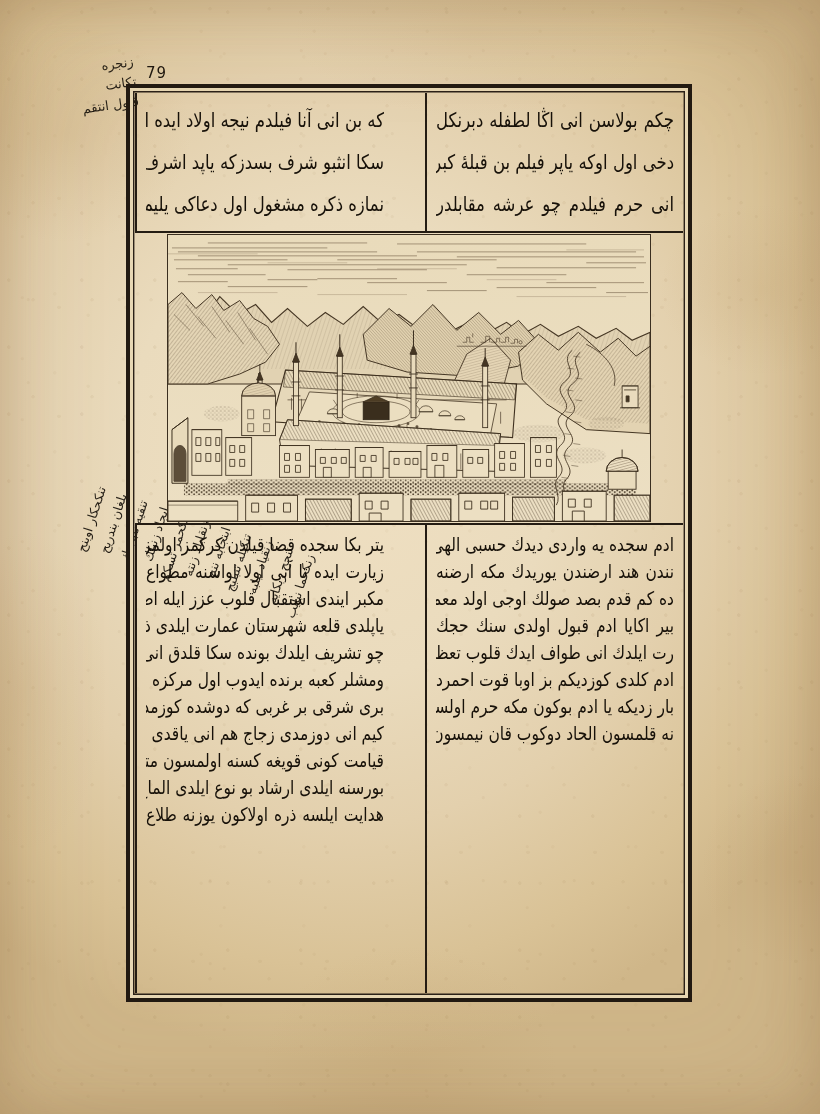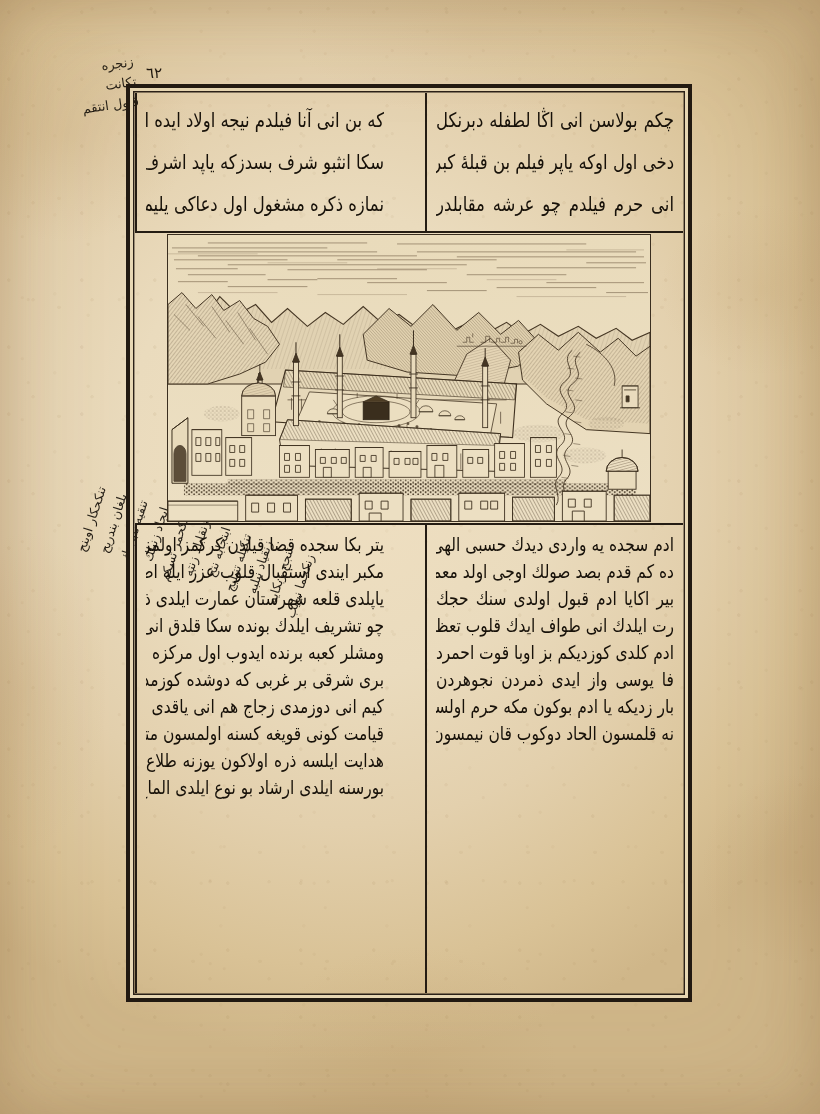--- a/index.html
+++ b/index.html
@@ -198,21 +198,21 @@
   .ink-fade { opacity: .92; }
 </style>
 </head>
 <body>
 
 <div id="page">
 
   <div class="paper-grain"></div>
   <div class="paper-mottle"></div>
 
-  <div id="page-number">٦٢</div>
+  <div id="page-number">79</div>
 
   <div class="margin-note ink-fade" id="margin-top">
     <div class="mline">زنجره</div>
     <div class="mline">تكانت</div>
     <div class="mline">قبول انتقم</div>
   </div>
 
   <div class="margin-note ink-fade" id="margin-side">
     <div class="mline">تنكحكار اوبنح</div>
     <div class="mline">بلغان بندریح</div>
@@ -516,46 +516,49 @@
           </svg>
         </div>
       </div>
 
       <div class="block" id="block-bottom">
         <div class="col col-right">
           <div class="line">
               <span>ادم سجده یه واردی دیدك حسبی الهی كبر</span>
             </div>
           <div class="line">
+              <span>نندن هند ارضندن یوریدك مكه ارضنه</span>
+            </div>
+          <div class="line">
               <span>ده كم قدم بصد صولك اوجی اولد معمور اولو</span>
             </div>
           <div class="line">
               <span>بیر اكایا ادم قبول اولدی سنك حجك</span>
             </div>
           <div class="line">
               <span>رت ایلدك انی طواف ایدك قلوب تعظیم</span>
             </div>
           <div class="line">
               <span>ادم كلدی كوزدیكم بز اوبا قوت احمردن</span>
-            </div>
-          <div class="line">
-              <span>فا یوسی واز ایدی ذمردن نجوهردن</span>
             </div>
           <div class="line">
               <span>بار زدیكه یا ادم بوكون مكه حرم اولسون</span>
             </div>
           <div class="line">
               <span>نه قلمسون الحاد دوكوب قان نیمسون فساد</span>
             </div>
         </div>
         <div class="col col-left">
           <div class="line">
               <span>یتر بكا سجده قضا قیلدن كركمز اولمز مطاع</span>
             </div>
           <div class="line">
+              <span>زیارت ایده تا آنی اولا اواسنه مطواع</span>
+            </div>
+          <div class="line">
               <span>مكبر ایندی استقبال قلوب عزز ایله اطلاع</span>
             </div>
           <div class="line">
               <span>یاپلدی قلعه شهرستان عمارت ایلدی ذراع</span>
             </div>
           <div class="line">
               <span>چو تشریف ایلدك بونده سكا قلدق انی بدع</span>
             </div>
           <div class="line">
               <span>ومشلر كعبه برنده ایدوب اول مركزه ایقاع</span>
@@ -563,24 +566,24 @@
           <div class="line">
               <span>بری شرقی بر غربی كه دوشده كوزمد صناع</span>
             </div>
           <div class="line">
               <span>كیم انی دوزمدی زجاج هم انی یاقدی شماع</span>
             </div>
           <div class="line">
               <span>قیامت كونی قویغه كسنه اولمسون متاع</span>
             </div>
           <div class="line">
+              <span>بورسنه ایلدی ارشاد بو نوع ایلدی الماع</span>
+            </div>
+          <div class="line">
               <span>هدایت ایلسه ذره اولاكون یوزنه طلاع</span>
-            </div>
-          <div class="line">
-              <span>بورسنه ایلدی ارشاد بو نوع ایلدی الماع</span>
             </div>
         </div>
       </div>
 
     </div>
   </div>
 
   <div class="paper-vignette"></div>
 </div>
 

